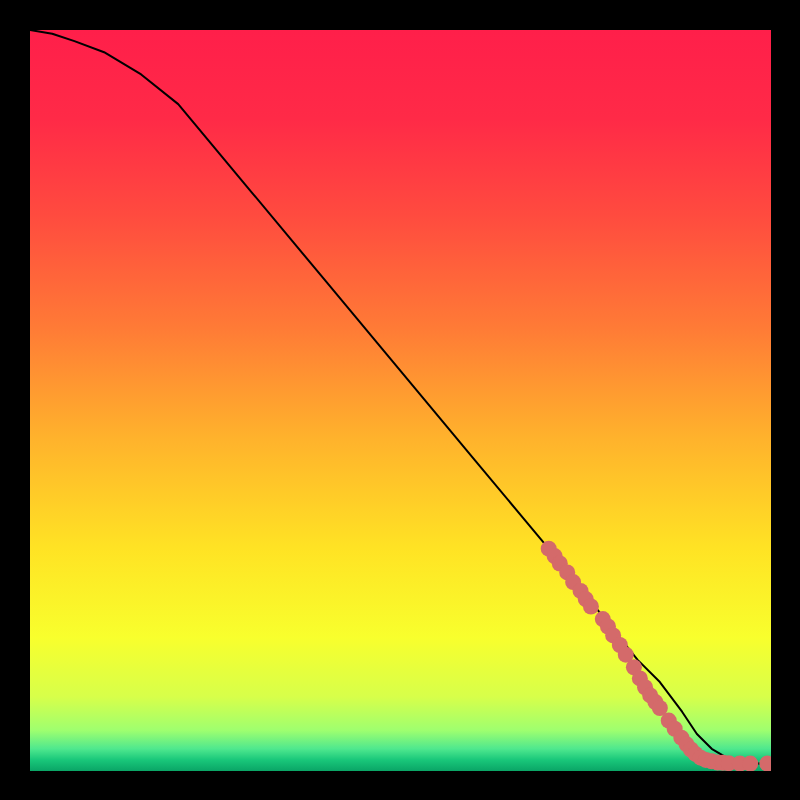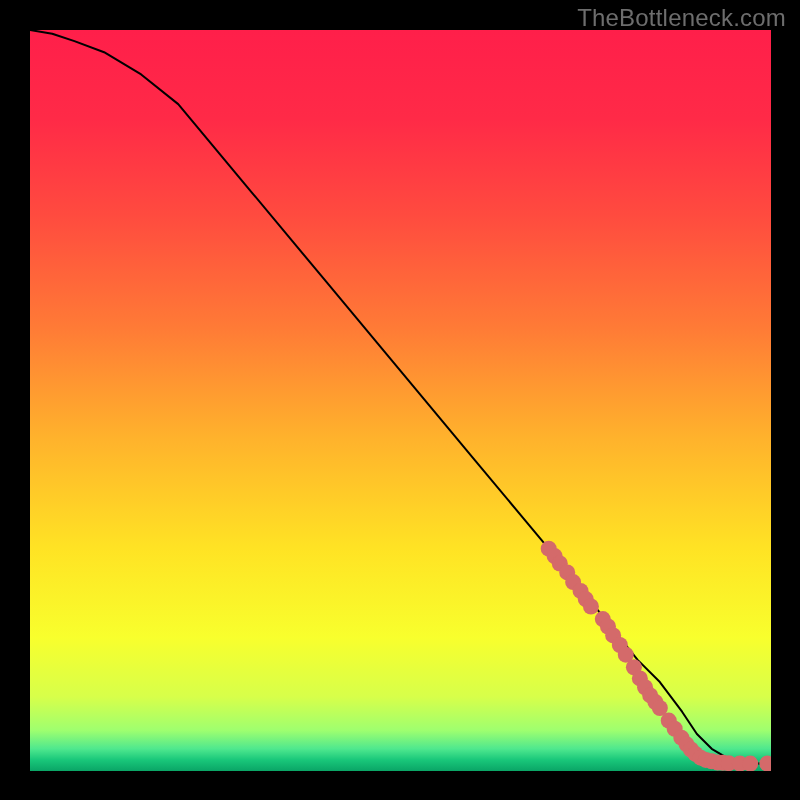--- a/index.html
+++ b/index.html
@@ -32,21 +32,20 @@
     top: 30px;
     width: 741px;
     height: 741px;
   }
   svg { display: block; }
 </style>
 </head>
 <body>
 
 <div class="frame">
-  <div class="watermark">TheBottleneck.com</div>
   <div class="plot">
     <svg id="chart-svg" width="741" height="741" viewBox="0 0 741 741">
         <defs>
           <linearGradient id="bg-grad" x1="0" y1="0" x2="0" y2="1">
             <stop offset="0%" stop-color="#ff1f4a"></stop>
             <stop offset="12%" stop-color="#ff2a47"></stop>
             <stop offset="25%" stop-color="#ff4b3f"></stop>
             <stop offset="40%" stop-color="#ff7a36"></stop>
             <stop offset="55.00000000000001%" stop-color="#ffb22c"></stop>
             <stop offset="70%" stop-color="#ffe324"></stop>

